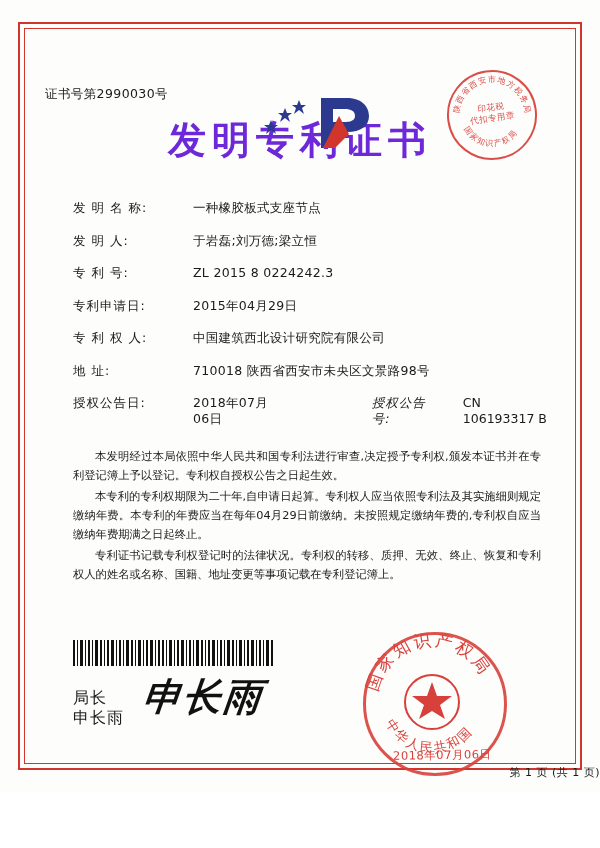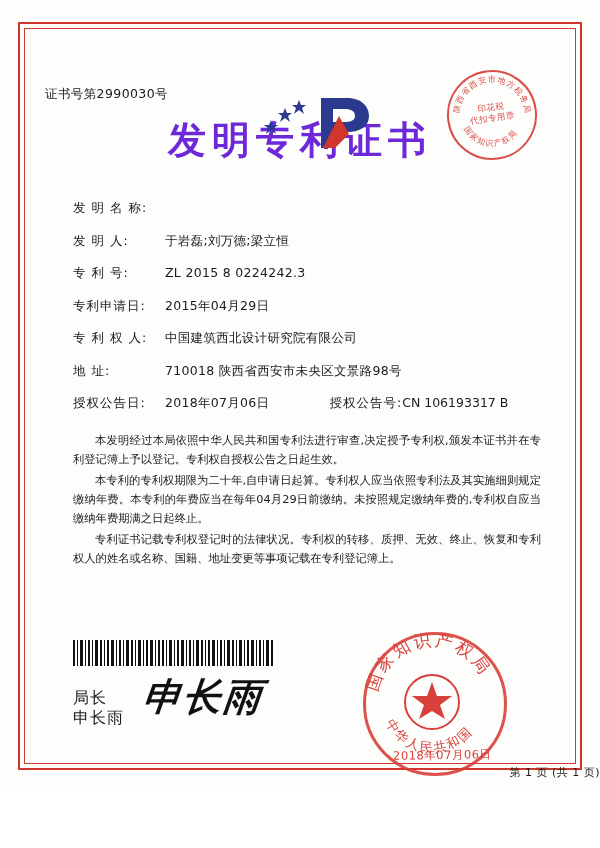--- a/index.html
+++ b/index.html
@@ -130,32 +130,34 @@
     padding-left: 28px;
   }
   .field-row {
     display: flex;
     align-items: baseline;
     font-size: 12.5px;
     line-height: 16px;
     margin-bottom: 16.5px;
     font-family: "DejaVu Sans", sans-serif;
     color: #1a1a1a;
+    gap: 28px;
   }
   .field-label {
     width: 92px;
     flex: none;
     letter-spacing: 1px;
   }
   .field-value {
     letter-spacing: 0.3px;
   }
   .field-row.dual .field-second-label {
     margin-left: 60px;
     letter-spacing: 1px;
+    font-style: italic;
   }
   .field-row.dual .field-second-value {
   }
 
   
   .body-text {
     margin-top: 20px;
     padding-left: 28px;
     padding-right: 14px;
     font-family: "DejaVu Sans", sans-serif;
@@ -289,20 +291,21 @@
         <div>代扣专用章</div>
       </div>
     </div>
 
     <div class="title">发明专利证书</div>
 
     <div class="fields">
 
       <div class="field-row">
         <span class="field-label">发 明 名 称:</span>
+        <span class="field-value">一种橡胶板式支座节点</span>
       </div>
 
       <div class="field-row">
         <span class="field-label">发 明 人:</span>
         <span class="field-value">于岩磊;刘万德;梁立恒</span>
       </div>
 
       <div class="field-row">
         <span class="field-label">专 利 号:</span>
         <span class="field-value">ZL 2015 8 0224242.3</span>

